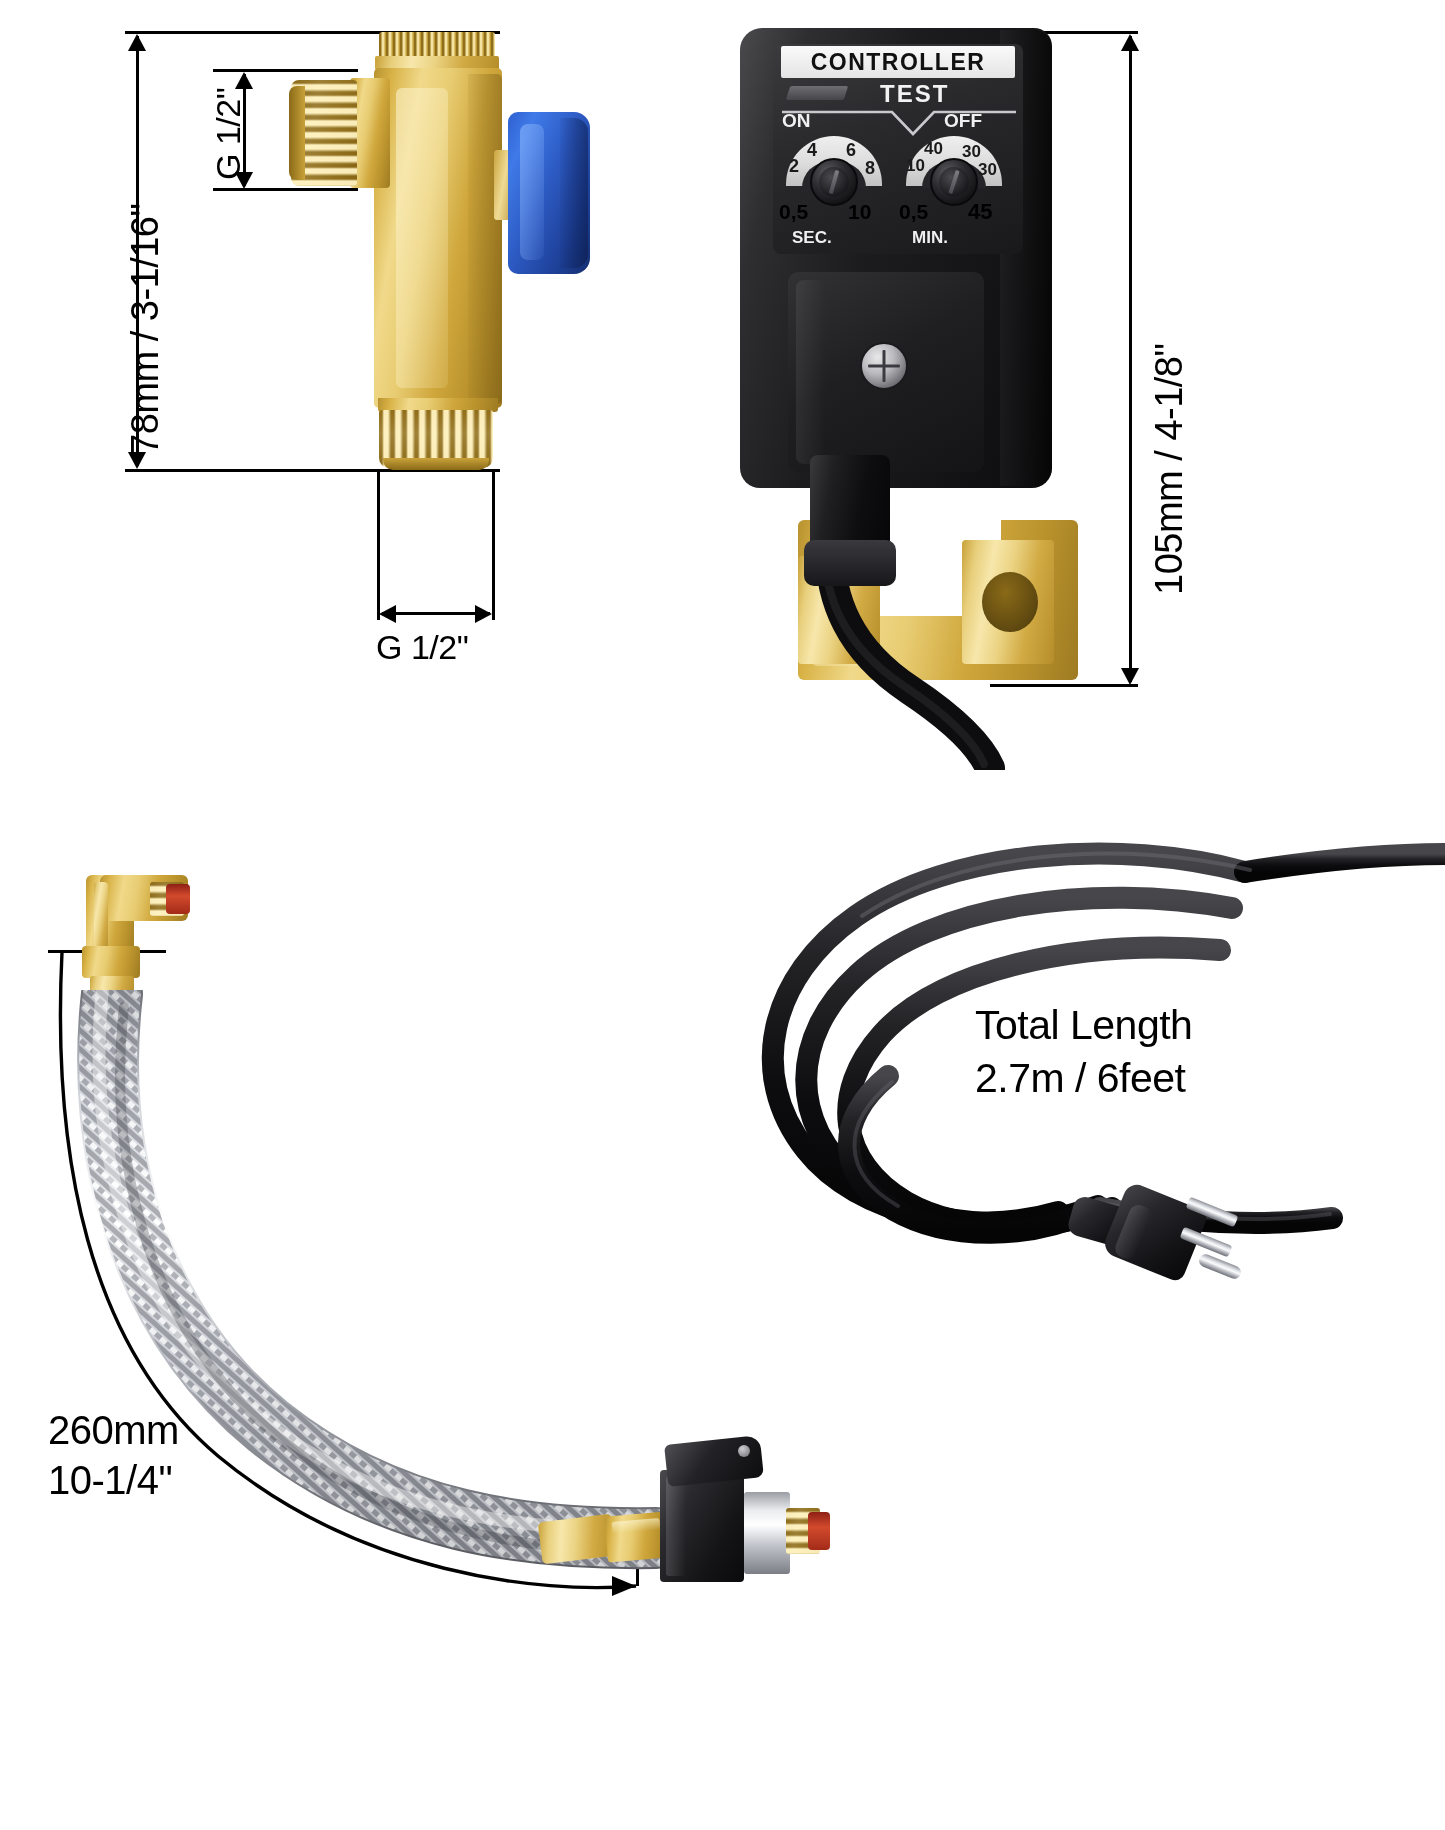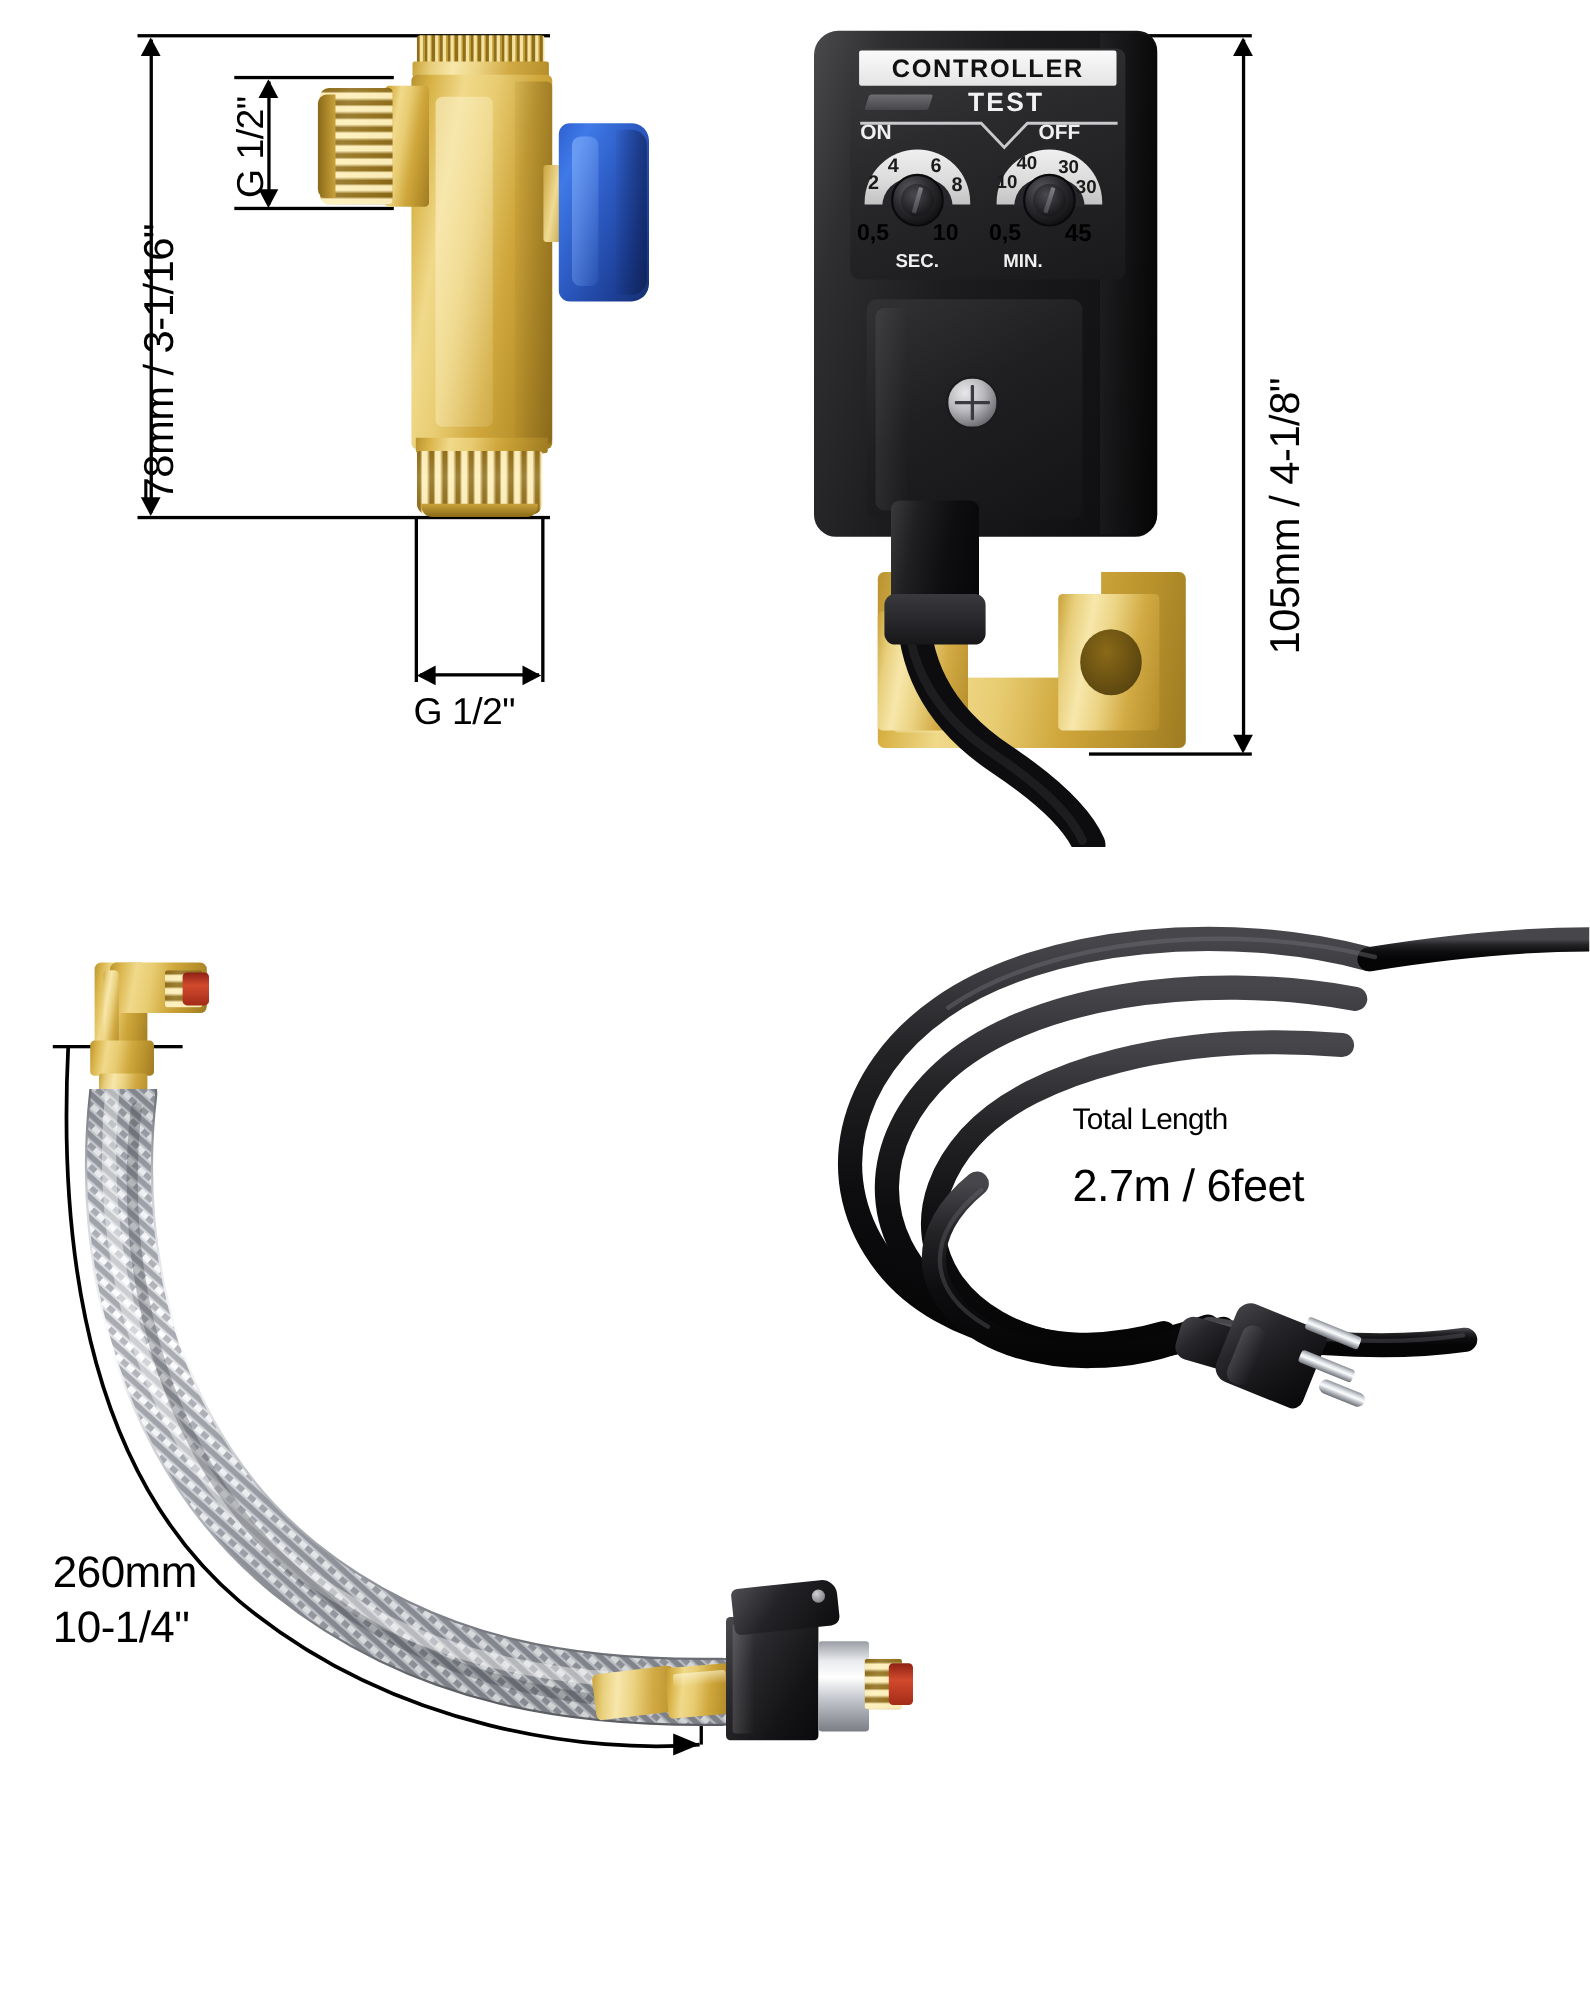--- a/index.html
+++ b/index.html
@@ -292,21 +292,21 @@
       <div class="dial-num" style="left:146px;top:140px;font-size:18px;">6</div>
       <div class="dial-num" style="left:165px;top:158px;font-size:18px;">8</div>
 
       <div class="dial-knob abs" style="left:110px;top:158px;width:48px;height:48px;">
         <div class="dial-inner abs" style="left:7px;top:7px;width:30px;height:30px;"></div>
         <div class="dial-slot abs" style="left:20px;top:10px;width:4px;height:24px;transform:rotate(16deg);"></div>
       </div>
 
       <div class="dial-num-out" style="left:79px;top:200px;font-size:21px;">0,5</div>
       <div class="dial-num-out" style="left:148px;top:200px;font-size:21px;">10</div>
-      <div class="abs ctrl-small" style="left:92px;top:228px;font-size:17px;margin-left:22px;">SEC.</div>
+      <div class="abs ctrl-small" style="left:92px;top:228px;font-size:17px;">SEC.</div>
     </div>
 
     <div class="abs">
       <div class="dial-arc abs" style="left:206px;top:136px;width:96px;height:50px;"></div>
       <div class="dial-arc-mask abs" style="left:222px;top:162px;width:64px;height:26px;"></div>
       <div class="dial-num" style="left:206px;top:156px;font-size:17px;">10</div>
       <div class="dial-num" style="left:224px;top:139px;font-size:17px;">40</div>
       <div class="dial-num" style="left:262px;top:142px;font-size:17px;">30</div>
       <div class="dial-num" style="left:278px;top:160px;font-size:17px;">30</div>
       <div class="dial-knob abs" style="left:230px;top:158px;width:48px;height:48px;">
@@ -428,21 +428,21 @@
 
       <path d="M625,52 C700,40 770,34 825,34" fill="none" stroke="url(#cabGrad)" stroke-width="22" stroke-linecap="round"></path>
 
       <path d="M480,388 C560,402 640,408 712,398" fill="none" stroke="url(#cabGrad)" stroke-width="22" stroke-linecap="round"></path>
 
       <path d="M630,50 C500,18 336,32 242,96" fill="none" stroke="#6e6e76" stroke-width="4" stroke-linecap="round" opacity="0.45"></path>
       <path d="M272,262 C220,304 222,354 278,386" fill="none" stroke="#6e6e76" stroke-width="4" stroke-linecap="round" opacity="0.35"></path>
       <path d="M486,384 C562,398 640,404 710,394" fill="none" stroke="#6e6e76" stroke-width="4" stroke-linecap="round" opacity="0.35"></path>
     </svg>
 
-    <div class="abs dim-text" style="left:355px;top:182px;font-size:27px;">Total Length</div>
+    <div class="abs dim-text" style="left:355px;top:182px;font-size:41px;">Total Length</div>
     <div class="abs dim-text" style="left:355px;top:235px;font-size:41px;">2.7m / 6feet</div>
 
     <div class="abs" style="left:450px;top:368px;width:200px;height:130px;">
 
       <div class="plug-body abs" style="left:0;top:14px;width:62px;height:40px;
                   border-radius:12px 6px 6px 12px;transform:rotate(16deg);"></div>
 
       <div class="plug-body abs" style="left:42px;top:6px;width:86px;height:76px;
                   border-radius:14px 10px 10px 14px;transform:rotate(22deg);"></div>
       <div class="abs" style="left:52px;top:16px;width:22px;height:56px;

